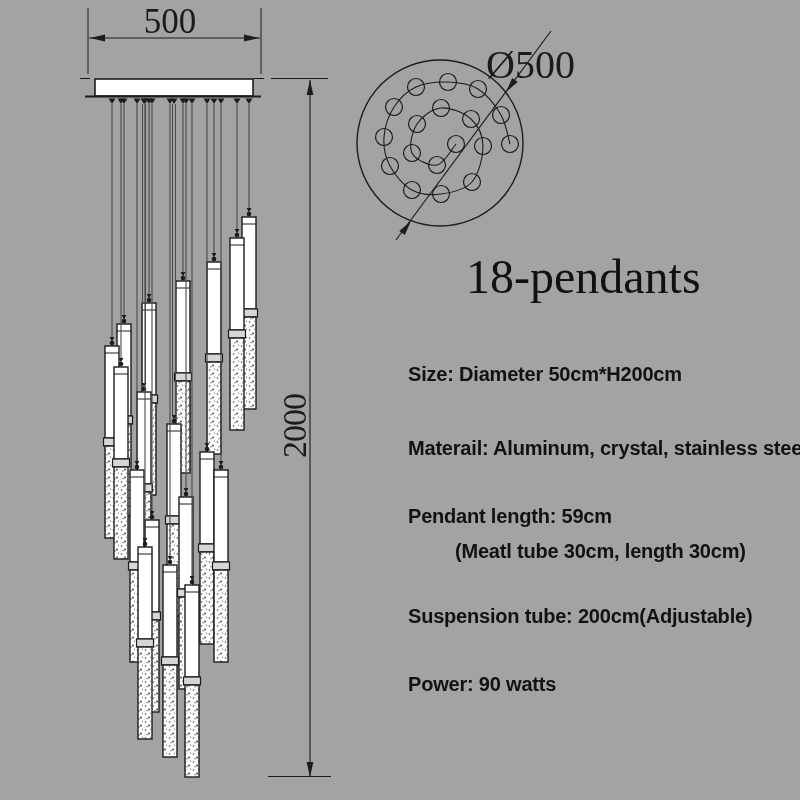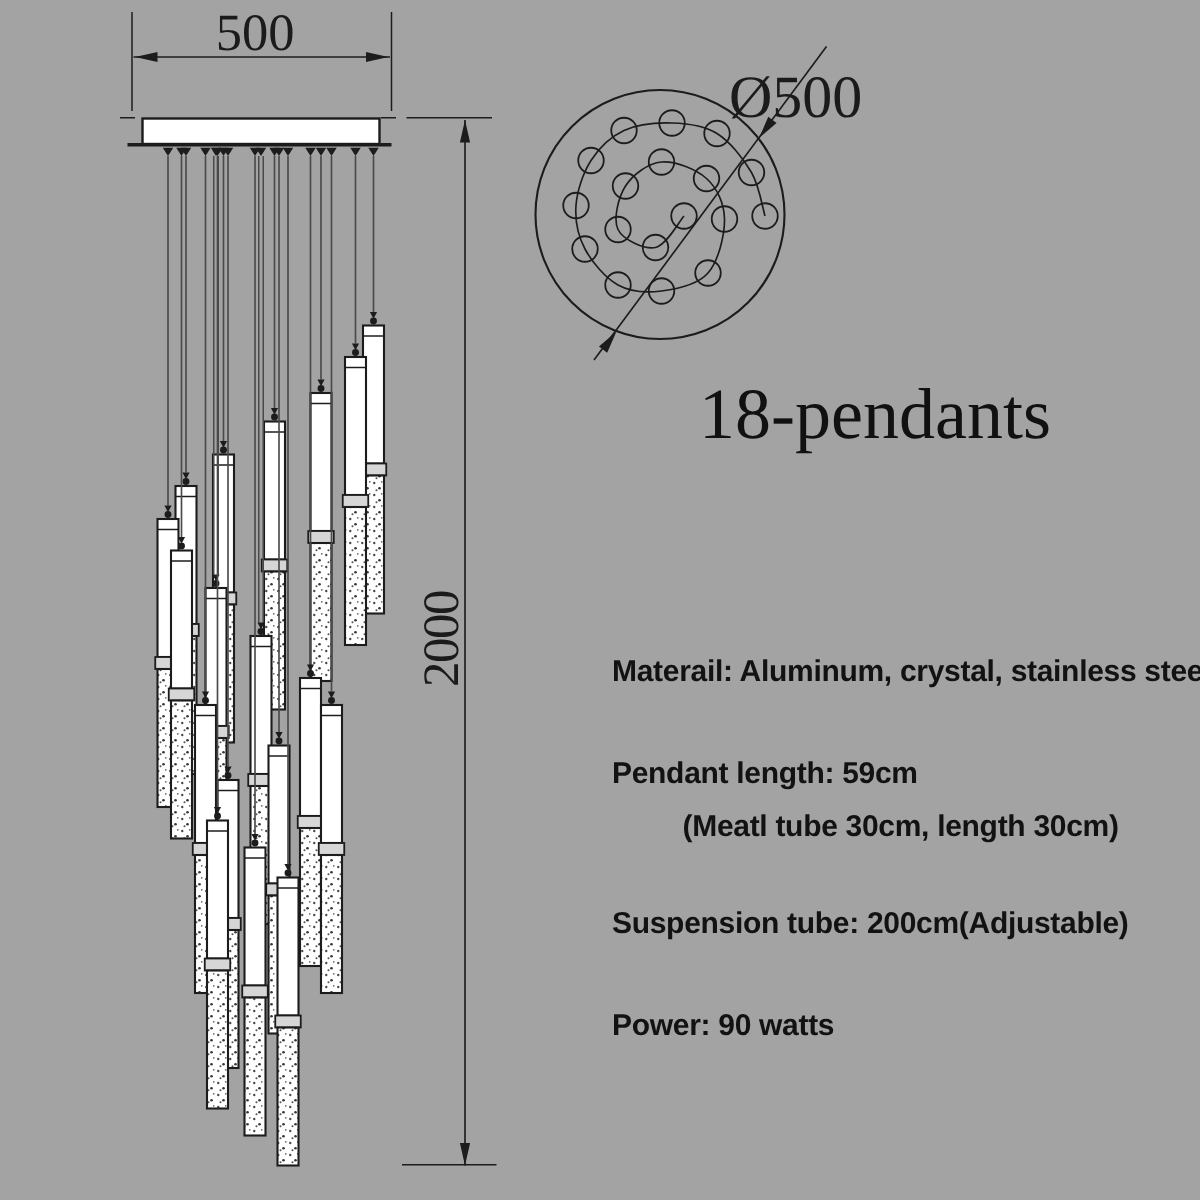--- a/index.html
+++ b/index.html
@@ -270,18 +270,19 @@
         <polygon points="411,221 404.8,235.1 399.3,231.0" fill="#1c1c1c"></polygon>
       </g>
   </svg>
 
   <div class="dim-label" id="label-width">500</div>
   <div class="dim-label" id="label-diameter">Ø500</div>
   <div class="dim-label" id="label-height">2000</div>
 
   <div id="product-title">18-pendants</div>
 
+  <div class="spec s1">Size: Diameter 50cm*H200cm</div>
   <div class="spec s2">Materail: Aluminum, crystal, stainless steel</div>
   <div class="spec s3">Pendant length: 59cm</div>
   <div class="spec s4">(Meatl tube 30cm, length 30cm)</div>
   <div class="spec s5">Suspension tube: 200cm(Adjustable)</div>
   <div class="spec s6">Power: 90 watts</div>
 </div>
 
 </body></html>

